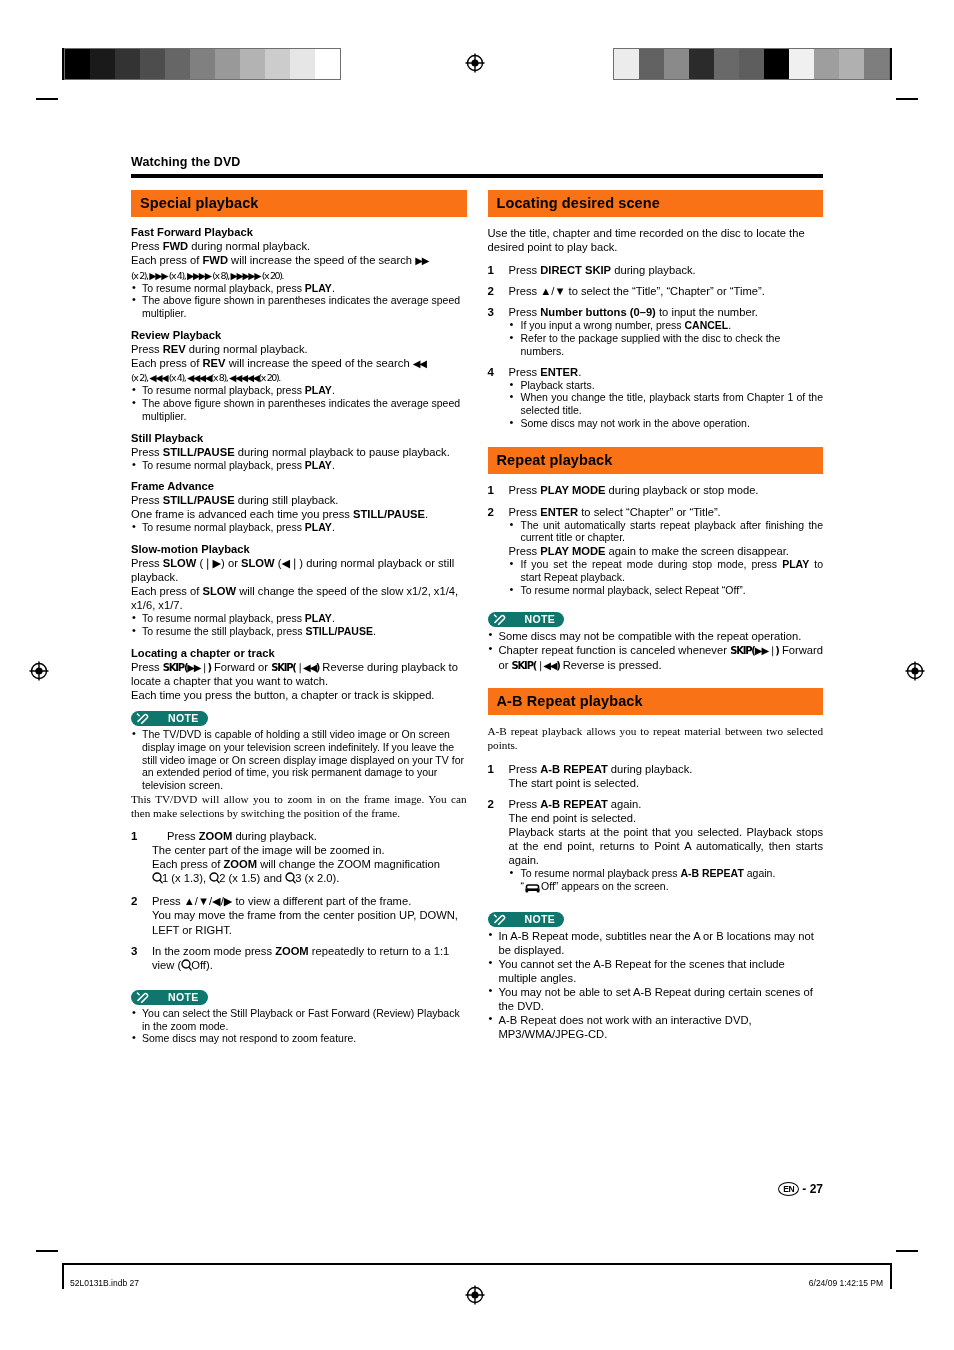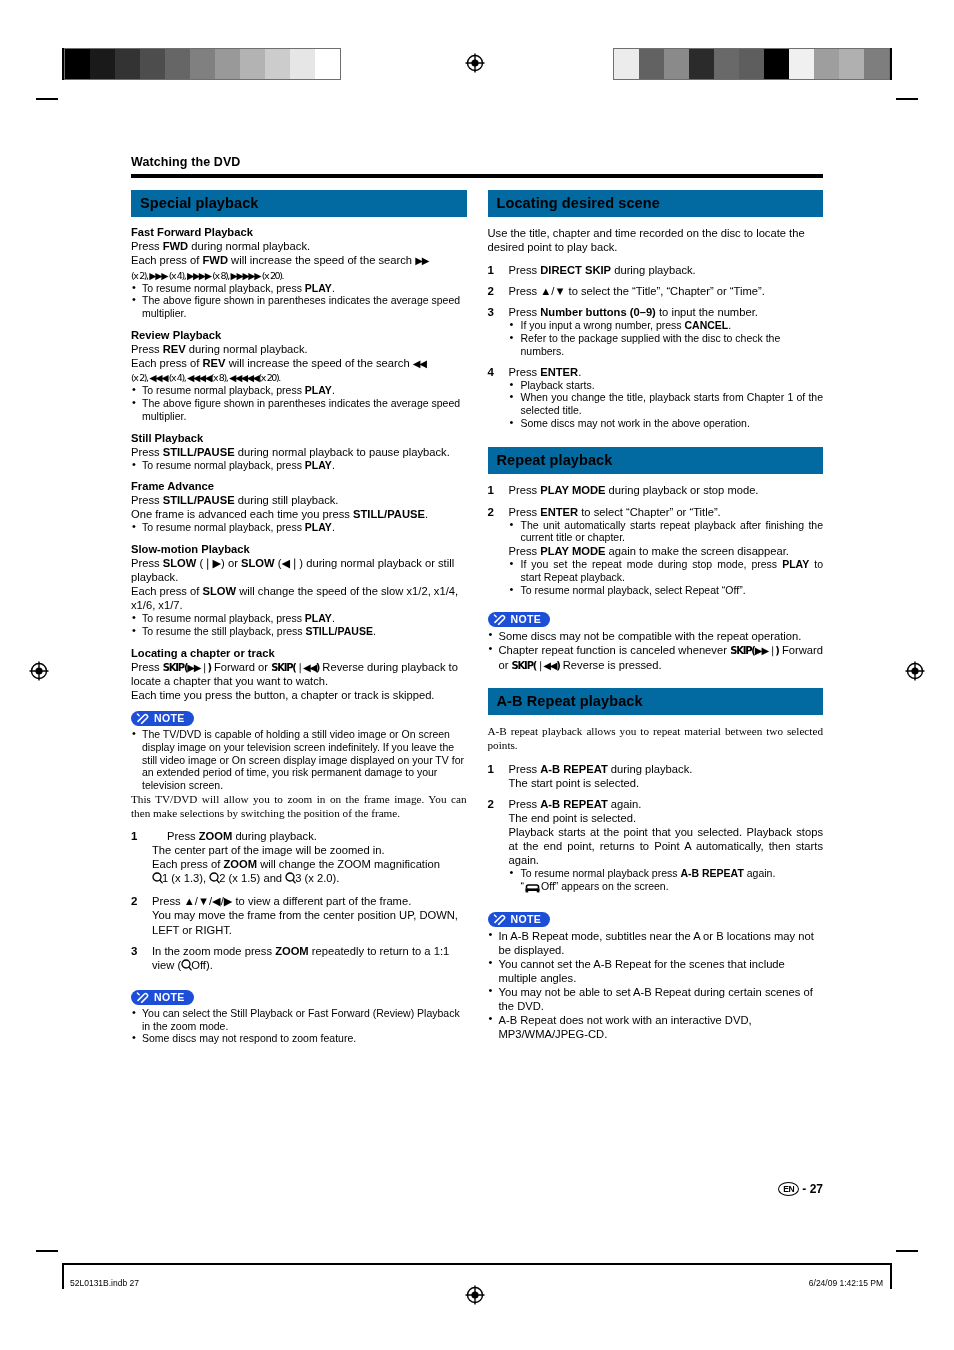--- a/index.html
+++ b/index.html
@@ -41,21 +41,21 @@
   .running-head {
     font-size: 12.5px; font-weight: bold; letter-spacing: .1px;
     margin-bottom: 5px;
   }
   .head-rule { height: 4px; background: #000; margin-bottom: 12px; }
 
   .cols { display: flex; gap: 21px; }
   .col { width: 336px; }
 
   .sec-bar {
-    background: #0369a1; padding: 5px 9px 6px 9px; margin-bottom: 9px;
+    background: #f97316; padding: 5px 9px 6px 9px; margin-bottom: 9px;
   }
   .sec-bar h2 { font-size: 14.5px; font-weight: bold; letter-spacing: .1px; }
 
   .sub { font-size: 11.2px; font-weight: bold; margin: 9px 0 1px; }
   .sub.first { margin-top: 0; }
 
   p { font-size: 11.2px; line-height: 1.255; }
   p.just { text-align: justify; font-family: Liberation Serif, serif; }
 
   b { font-weight: bold; }
@@ -80,22 +80,22 @@
   ol.steps > li .num {
     position: absolute; left: 0; top: 0; font-weight: bold; font-size: 11.5px;
   }
   ol.steps > li ul.bul { margin-top: 0px; }
   ol.steps > li ul.bul > li { padding-left: 12px; }
 
   .tight { margin-bottom: 3px; padding-left: 15px; }
 
   
   .note-badge {
-    display: inline-flex; align-items: center; gap: 5px;
-    background: #1d4ed8; color: #fff; border-radius: 9px;
+    display: inline-flex; align-items: center; gap: 19px;
+    background: #0f766e; color: #fff; border-radius: 9px;
     padding: 1px 9px 2px 5px; margin: 9px 0 2px 0; text-align: right;
   }
   .note-badge .label { font-size: 10.5px; font-weight: bold; letter-spacing: .4px; }
   .note-badge svg { display: block; }
 
   
   .gl { font-family: "DejaVu Sans", sans-serif; font-size: 9.5px; letter-spacing: -1.4px; }
   .gl-b { font-family: "DejaVu Sans", sans-serif; font-size: 10px; letter-spacing: -1.2px; font-weight: bold;}
   .mag { display: inline-block; vertical-align: -2px; margin-right: -1px; }
   .officon { display: inline-block; vertical-align: -3px; margin: 0 1px; }

